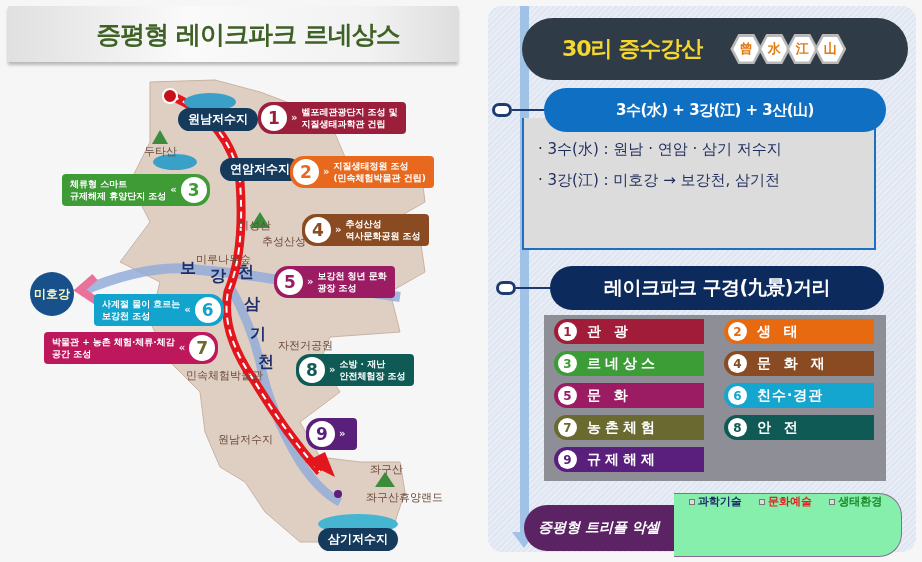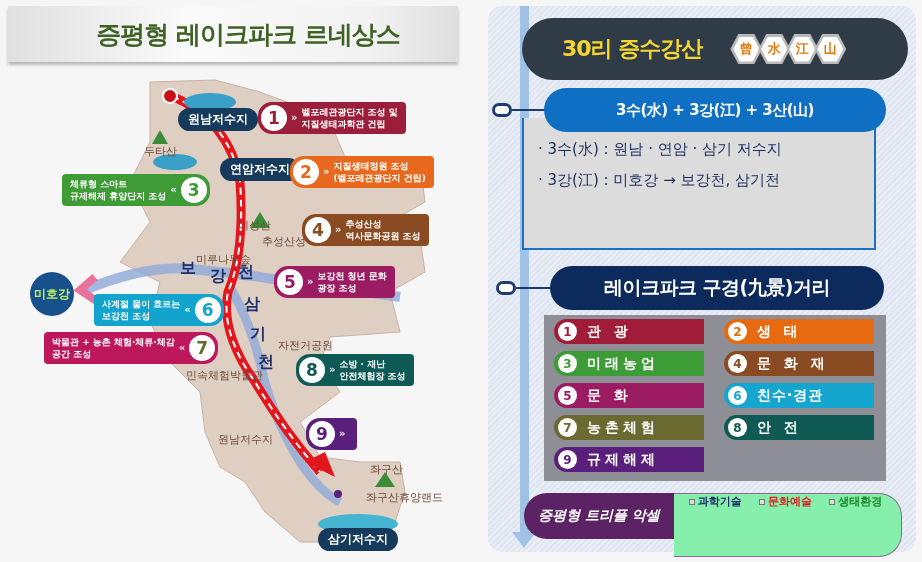--- a/index.html
+++ b/index.html
@@ -21,21 +21,21 @@
   .callout { position: absolute; color: #fff; font-size: 9px; font-weight: bold; line-height: 12px;
     display: flex; align-items: center; white-space: nowrap; }
   .callout .num { width: 26px; height: 26px; border-radius: 50%; background: #fff; font-size: 17px;
     font-weight: bold; display: flex; align-items: center; justify-content: center; flex-shrink: 0; }
   .callout .chev { font-size: 10px; margin: 0 4px; opacity: 0.9; }
   .callout.right { border-radius: 14px 4px 4px 14px; padding: 3px 8px 3px 3px; }
   .callout.left { border-radius: 4px 14px 14px 4px; padding: 3px 3px 3px 8px; }
   .callout .txt { display: flex; flex-direction: column; }
 
   .mihogang { position: absolute; left: 30px; top: 272px; width: 44px; height: 44px; border-radius: 50%;
-    background: #17508a; color: #bef264; font-size: 12px; font-weight: bold; display: flex; align-items: center; justify-content: center; }
+    background: #17508a; color: #fef9c3; font-size: 12px; font-weight: bold; display: flex; align-items: center; justify-content: center; }
 
   
   .panel { position: absolute; left: 488px; top: 6px; width: 428px; height: 546px; border-radius: 14px;
     background: repeating-linear-gradient(135deg, #e9eef6 0 2px, #dfe6f1 2px 4px); }
   .timeline { position: absolute; left: 520px; top: 6px; width: 9px; height: 530px; background: #9fc2e6; }
   .timeline-arrow { position: absolute; left: 512px; top: 532px; width: 0; height: 0;
     border-left: 12px solid transparent; border-right: 12px solid transparent; border-top: 16px solid #9fc2e6; }
 
   .header-dark { position: absolute; left: 522px; top: 18px; width: 386px; height: 62px; border-radius: 31px;
     background: #2f3b46; display: flex; align-items: center; padding-left: 40px; gap: 24px; }
@@ -60,21 +60,21 @@
   .grid-box { position: absolute; left: 544px; top: 315px; width: 342px; height: 166px; background: #8e8e96; padding: 4px 10px; }
   .grid { display: grid; grid-template-columns: 150px 150px; column-gap: 20px; row-gap: 7px; }
   .tag { height: 25px; border-radius: 13px 0 0 13px; color: #fff; font-size: 14px; font-weight: bold;
     display: flex; align-items: center; padding-left: 4px; }
   .tag .n { width: 19px; height: 19px; border-radius: 50%; background: #fff; font-size: 12px; font-weight: bold;
     display: flex; align-items: center; justify-content: center; margin-right: 10px; flex-shrink: 0; }
   .tag .l { letter-spacing: 4px; }
 
   .triple { position: absolute; left: 524px; top: 493px; width: 378px; height: 46px; display: flex; }
   .triple .left { width: 150px; height: 46px; background: #5b2363; border-radius: 23px 0 0 23px; color: #fff;
-    font-size: 14px; font-weight: bold; font-style: italic; display: flex; align-items: center; justify-content: center; }
+    font-size: 14px; font-weight: bold; font-style: italic; display: flex; align-items: center; justify-content: center; margin-top: 12px; }
   .triple .right { flex: 1; height: 64px; background: #86efac; border: 1px solid #8a6c92; border-left: none;
     border-radius: 0 23px 23px 0; display: flex; align-items: flex-start; justify-content: space-around; padding: 0 10px 0 6px; }
   .triple .it { font-size: 11px; font-weight: bold; display: flex; align-items: center; gap: 3px; }
   .triple .sq { width: 6px; height: 6px; border: 1px solid #777; background: #ddd; }
 </style>
 </head>
 <body>
 
 <div class="title-bar">
   <span>증평형 레이크파크 르네상스</span>
@@ -128,21 +128,21 @@
     <span class="txt">
         <span>벨포레관광단지 조성 및</span>
         <span>지질생태과학관 건립</span>
       </span>
   </div>
   <div class="callout right" style="left:290px;top:94px;background:#e8691e">
     <span class="num" style="color:#e8691e">2</span>
     <span class="chev">»</span>
     <span class="txt">
         <span>지질생태정원 조성</span>
-        <span>(벨포레관광단지 건립)</span>
+        <span>(민속체험박물관 건립)</span>
       </span>
   </div>
   <div class="callout left" style="left:62px;top:112px;background:#3e9b36">
     <span class="txt">
         <span>체류형 스마트</span>
         <span>규제해제 휴양단지 조성</span>
       </span>
     <span class="chev">«</span>
     <span class="num" style="color:#3e9b36">3</span>
   </div>
@@ -234,21 +234,21 @@
     <div class="tag" style="background:#a01c38">
         <span class="n" style="color:#a01c38">1</span>
         <span class="l">관   광</span>
       </div>
     <div class="tag" style="background:#e86a10">
         <span class="n" style="color:#e86a10">2</span>
         <span class="l">생   태</span>
       </div>
     <div class="tag" style="background:#3c9c36">
         <span class="n" style="color:#3c9c36">3</span>
-        <span class="l">미래농업</span>
+        <span class="l">르네상스</span>
       </div>
     <div class="tag" style="background:#8a4a22">
         <span class="n" style="color:#8a4a22">4</span>
         <span class="l">문 화 재</span>
       </div>
     <div class="tag" style="background:#9b1c62">
         <span class="n" style="color:#9b1c62">5</span>
         <span class="l">문   화</span>
       </div>
     <div class="tag" style="background:#14a6cf">

